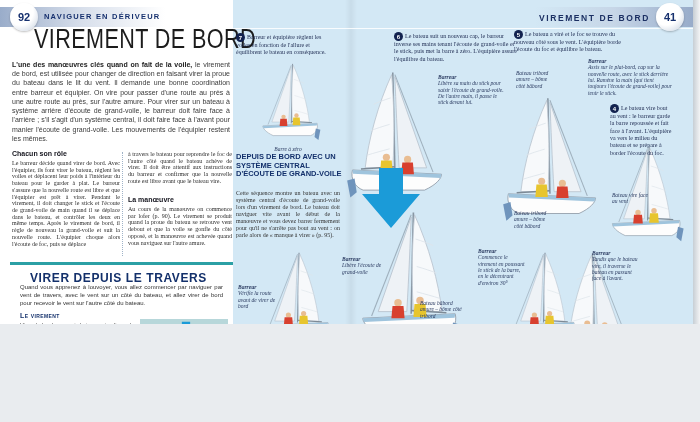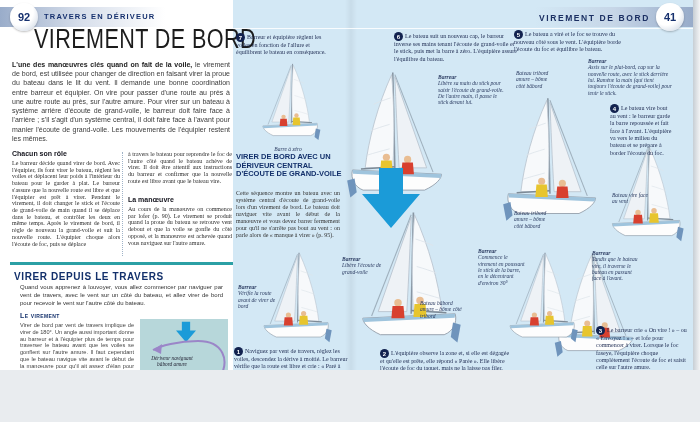--- a/index.html
+++ b/index.html
@@ -1,16 +1,16 @@
 <!DOCTYPE html>
 <html><head>
 <meta charset="utf-8">
 <style>
   html,body{margin:0;padding:0;background:#e9ecef;}
-  #spread{position:relative;width:700px;height:370px;background:#ffffff;overflow:hidden;
+  #spread{position:relative;width:700px;height:324px;background:#ffffff;overflow:hidden;
           font-family:"Liberation Sans",sans-serif;}
   .abs{position:absolute;}
   .sans{font-family:"Liberation Sans",sans-serif;}
 
   
   #bluearea{left:233px;top:0;width:460px;height:415px;background:#d3e8f5;}
   #gutter{left:345px;top:0;width:12px;height:415px;
           background:linear-gradient(to right,rgba(0,0,0,0),rgba(0,0,0,.05),rgba(0,0,0,0));}
   #edge-right{left:693px;top:0;width:7px;height:415px;background:linear-gradient(to right,#c7ced4,#f3f4f5);}
   #edge-bottom{left:0;top:415px;width:700px;height:7px;background:linear-gradient(#c9cfd4,#f3f4f5);}
@@ -38,21 +38,21 @@
   #col1h{left:12px;top:150px;width:108px;}
   #col1{left:12px;top:160px;width:108px;}
   #colsep{left:122px;top:152px;height:104px;width:0;border-left:1px dotted #9fb3c8;}
   #col2a{left:128px;top:151px;width:104px;}
   #col2h{left:128px;top:196px;width:104px;}
   #col2{left:128px;top:206px;width:104px;}
 
   
   #box{left:10px;top:262px;width:223px;height:151px;background:#fff;
        border-top:3px solid #2ba0a5;border-bottom:2px solid #2ba0a5;box-sizing:border-box;}
-  #box-title{position:absolute;left:4px;top:6px;font-size:10px;font-weight:bold;letter-spacing:.6px;color:#13306b;}
+  #box-title{position:absolute;left:20px;top:6px;font-size:12px;font-weight:bold;letter-spacing:.6px;color:#13306b;}
   #box-intro{position:absolute;left:10px;top:19px;width:203px;font-size:6px;line-height:1.3;color:#333;text-align:justify;}
   #box-sub{position:absolute;left:10px;top:47px;font-size:7px;font-weight:bold;color:#13306b;font-variant:small-caps;letter-spacing:.4px;}
   #box-body{position:absolute;left:10px;top:57px;width:114px;font-size:5.6px;line-height:1.22;color:#444;text-align:justify;}
   #panel{position:absolute;left:130px;top:54px;width:88px;height:92px;background:#b7d7da;}
   #panel-label{position:absolute;left:6px;top:36px;width:52px;text-align:center;
                font:italic 5.3px/1.2 "Liberation Serif",serif;color:#223;}
 
   
   .step{position:absolute;font:6px/1.22 "Liberation Serif",serif;color:#1f2c52;}
   .num{display:inline-flex;width:9px;height:9px;border-radius:50%;background:#12224f;color:#fff;
@@ -136,21 +136,21 @@
     </svg>
 
   <svg class="abs" style="left:362px;top:168px" width="58" height="60" viewBox="0 0 58 60">
       <use href="#wind-arrow"></use>
     </svg>
 
   <div id="ribbon-l" class="abs ribbon"></div>
   <div id="ribbon-r" class="abs ribbon"></div>
   <div class="abs pagenum" style="left:10px;top:3px">92</div>
   <div class="abs pagenum" style="left:656px;top:3px">41</div>
-  <div id="section-label" class="abs">TRAVERS EN DÉRIVEUR</div>
+  <div id="section-label" class="abs">NAVIGUER EN DÉRIVEUR</div>
   <div id="page-title" class="abs"><span>VIREMENT DE BORD</span></div>
   <div id="rp-header" class="abs">VIREMENT DE BORD</div>
 
   <div id="lead" class="abs sans">
     <span class="b">L'une des manœuvres clés quand on fait de la voile,</span><span> le virement de bord, est utilisée pour changer de direction en faisant virer la proue du bateau dans le lit du vent. Il demande une bonne coordination entre barreur et équipier. On vire pour passer d'une route au près à une autre route au près, sur l'autre amure. Pour virer sur un bateau à système arrière d'écoute de grand-voile, le barreur doit faire face à l'arrière ; s'il s'agit d'un système central, il doit faire face à l'avant pour manier l'écoute de grand-voile. Les mouvements de l'équipier restent les mêmes.</span>
   </div>
   <div id="col1h" class="abs colhead">Chacun son rôle</div>
   <div id="col1" class="abs colbody">Le barreur décide quand virer de bord. Avec l'équipier, ils font virer le bateau, règlent les voiles et déplacent leur poids à l'intérieur du bateau pour le garder à plat. Le barreur s'assure que la nouvelle route est libre et que l'équipier est prêt à virer. Pendant le virement, il doit changer le stick et l'écoute de grand-voile de main quand il se déplace dans le bateau, et contrôler les deux en même temps. Après le virement de bord, il règle de nouveau la grand-voile et suit la nouvelle route. L'équipier choque alors l'écoute de foc, puis se déplace</div>
   <div id="colsep" class="abs"></div>
   <div id="col2a" class="abs colbody">à travers le bateau pour reprendre le foc de l'autre côté quand le bateau achève de virer. Il doit être attentif aux instructions du barreur et confirmer que la nouvelle route est libre avant que le bateau vire.</div>
@@ -170,21 +170,21 @@
         <path d="M78,62 C92,40 82,22 58,22 C38,22 20,27 13,31" fill="none" stroke="#9b86c8" stroke-width="2"></path>
         <path d="M13,31 L22,25 L21,35 Z" fill="#9b86c8"></path>
       </svg>
       <div id="panel-label">Dériveur naviguant bâbord amure</div>
       <svg class="abs" style="left:8px;top:56px" width="68" height="32" viewBox="0 0 70 32">
           <use href="#boat-top"></use>
         </svg>
     </div>
   </div>
 
-  <div id="center-head" class="abs">VIRER DE BORD AVEC UN DÉRIVEUR CENTRAL D'ÉCOUTE DE GRAND-VOILE</div>
+  <div id="center-head" class="abs">DEPUIS DE BORD AVEC UN SYSTÈME CENTRAL D'ÉCOUTE DE GRAND-VOILE</div>
   <div id="center-body" class="abs">Cette séquence montre un bateau avec un système central d'écoute de grand-voile lors d'un virement de bord. Le bateau doit naviguer vite avant le début de la manœuvre et vous devez barrer fermement pour qu'il ne s'arrête pas bout au vent : on parle alors de « manque à virer » (p. 95).</div>
 
   <p class="step" style="left:234px;top:347px;width:114px;margin:0"><span class="num">1</span><span>Naviguez par vent de travers, réglez les voiles, descendez la dérive à moitié. Le barreur vérifie que la route est libre et crie : « Paré à virer » à l'équipière.</span></p>
   <p class="step" style="left:380px;top:349px;width:130px;margin:0"><span class="num">2</span><span>L'équipière observe la zone et, si elle est dégagée et qu'elle est prête, elle répond « Parée ». Elle libère l'écoute de foc du taquet, mais ne la laisse pas filer.</span></p>
   <p class="step" style="left:596px;top:326px;width:92px;margin:0"><span class="num">3</span><span>Le barreur crie « On vire ! » – ou « Envoyez ! » – et lofe pour commencer à virer. Lorsque le foc faseye, l'équipière choque complètement l'écoute de foc et saisit celle sur l'autre amure.</span></p>
   <p class="step" style="left:610px;top:104px;width:62px;margin:0"><span class="num">4</span><span>Le bateau vire bout au vent : le barreur garde la barre repoussée et fait face à l'avant. L'équipière va vers le milieu du bateau et se prépare à border l'écoute du foc.</span></p>
   <p class="step" style="left:514px;top:30px;width:112px;margin:0"><span class="num">5</span><span>Le bateau a viré et le foc se trouve du nouveau côté sous le vent. L'équipière borde l'écoute du foc et équilibre le bateau.</span></p>
   <p class="step" style="left:394px;top:32px;width:126px;margin:0"><span class="num">6</span><span>Le bateau suit un nouveau cap, le barreur inverse ses mains tenant l'écoute de grand-voile et le stick, puis met la barre à zéro. L'équipière assure l'équilibre du bateau.</span></p>
   <p class="step" style="left:236px;top:33px;width:98px;margin:0"><span class="num">7</span><span>Barreur et équipière règlent les voiles en fonction de l'allure et équilibrent le bateau en conséquence.</span></p>
 

